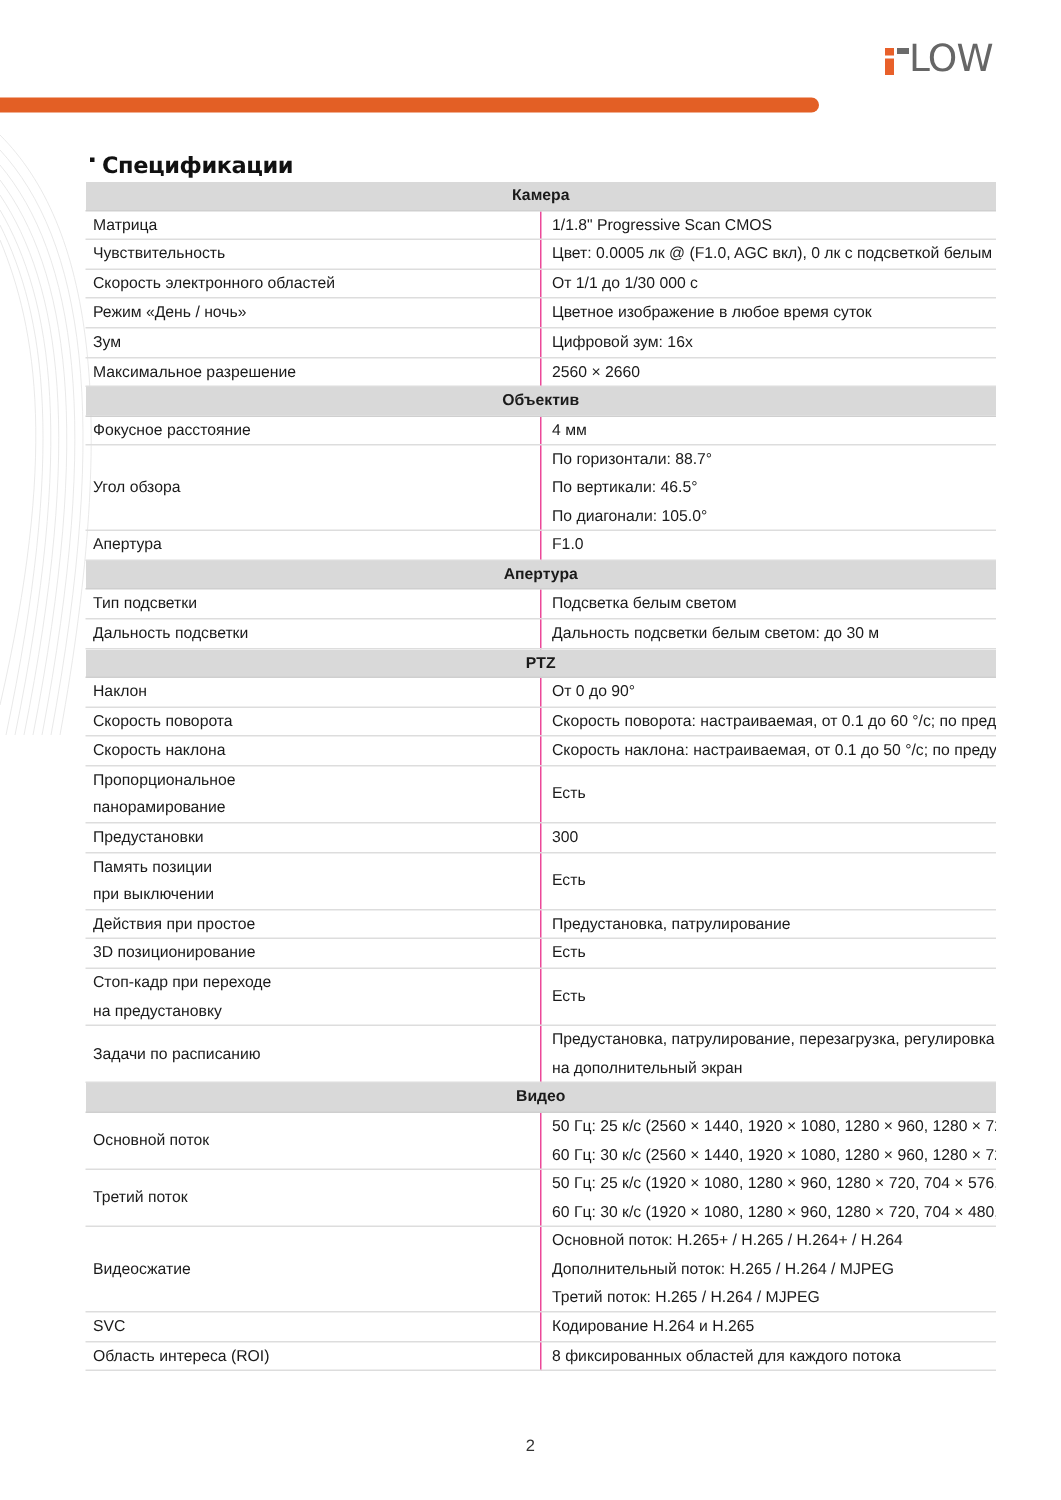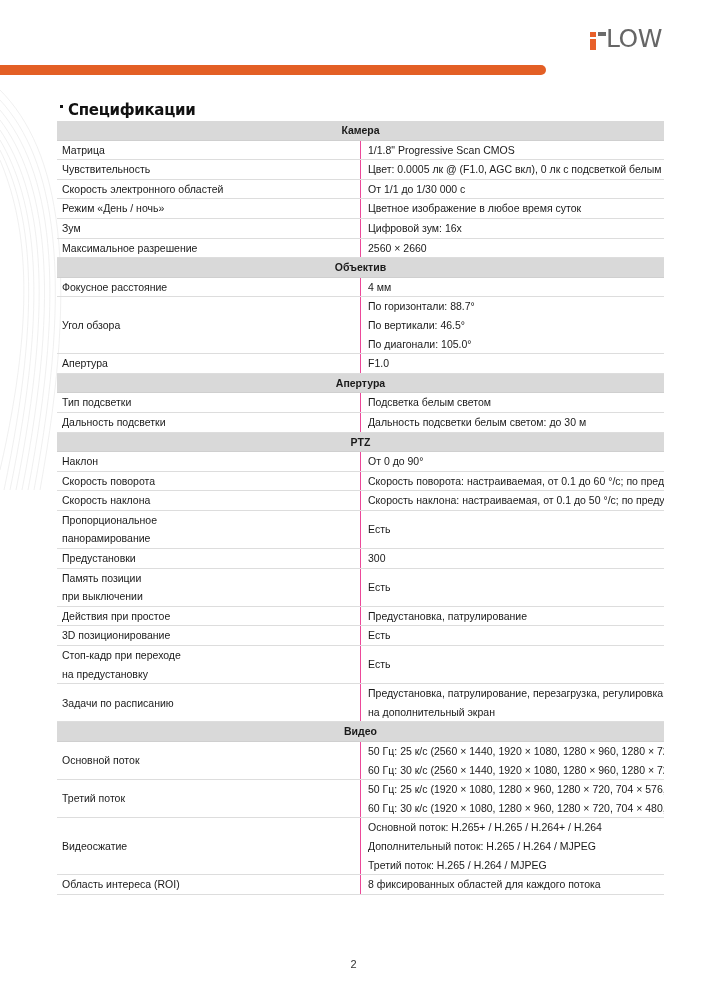--- a/index.html
+++ b/index.html
@@ -287,20 +287,28 @@
           <span class="line">Видеосжатие</span>
         </td>
         <td class="v">
           <span class="line">Основной поток: H.265+ / H.265 / H.264+ / H.264</span>
           <span class="line">Дополнительный поток: H.265 / H.264 / MJPEG</span>
           <span class="line">Третий поток: H.265 / H.264 / MJPEG</span>
         </td>
       </tr>
       <tr>
         <td class="k">
+          <span class="line">SVC</span>
+        </td>
+        <td class="v">
+          <span class="line">Кодирование H.264 и H.265</span>
+        </td>
+      </tr>
+      <tr>
+        <td class="k">
           <span class="line">Область интереса (ROI)</span>
         </td>
         <td class="v">
           <span class="line">8 фиксированных областей для каждого потока</span>
         </td>
       </tr>
     </tbody>
 </table>
 
 <div class="pagenum">2</div>

